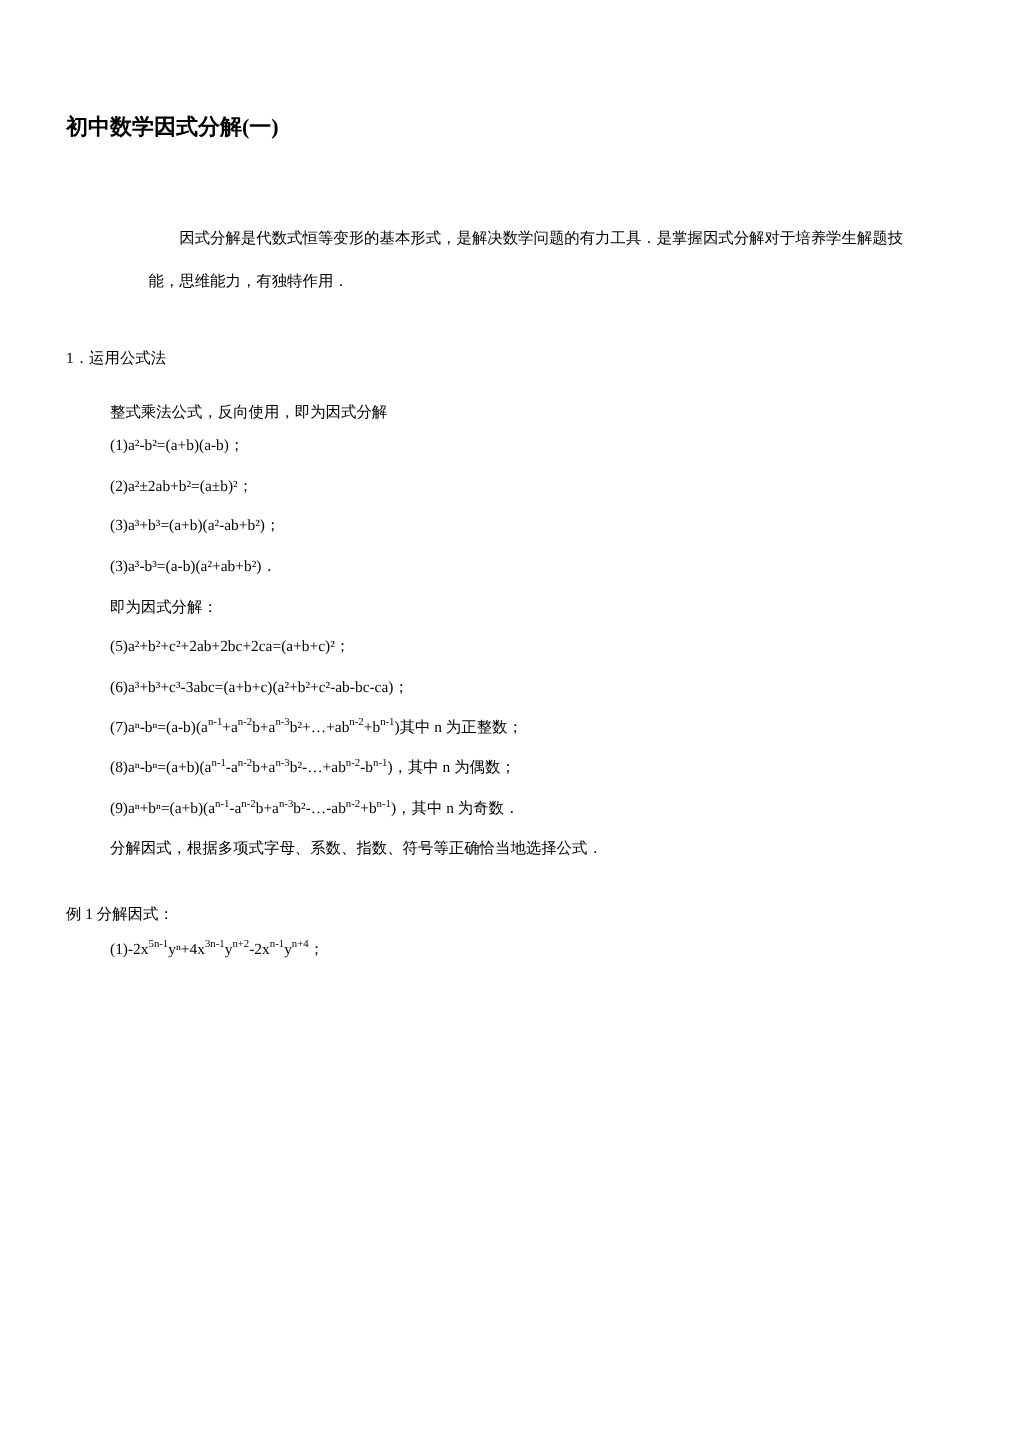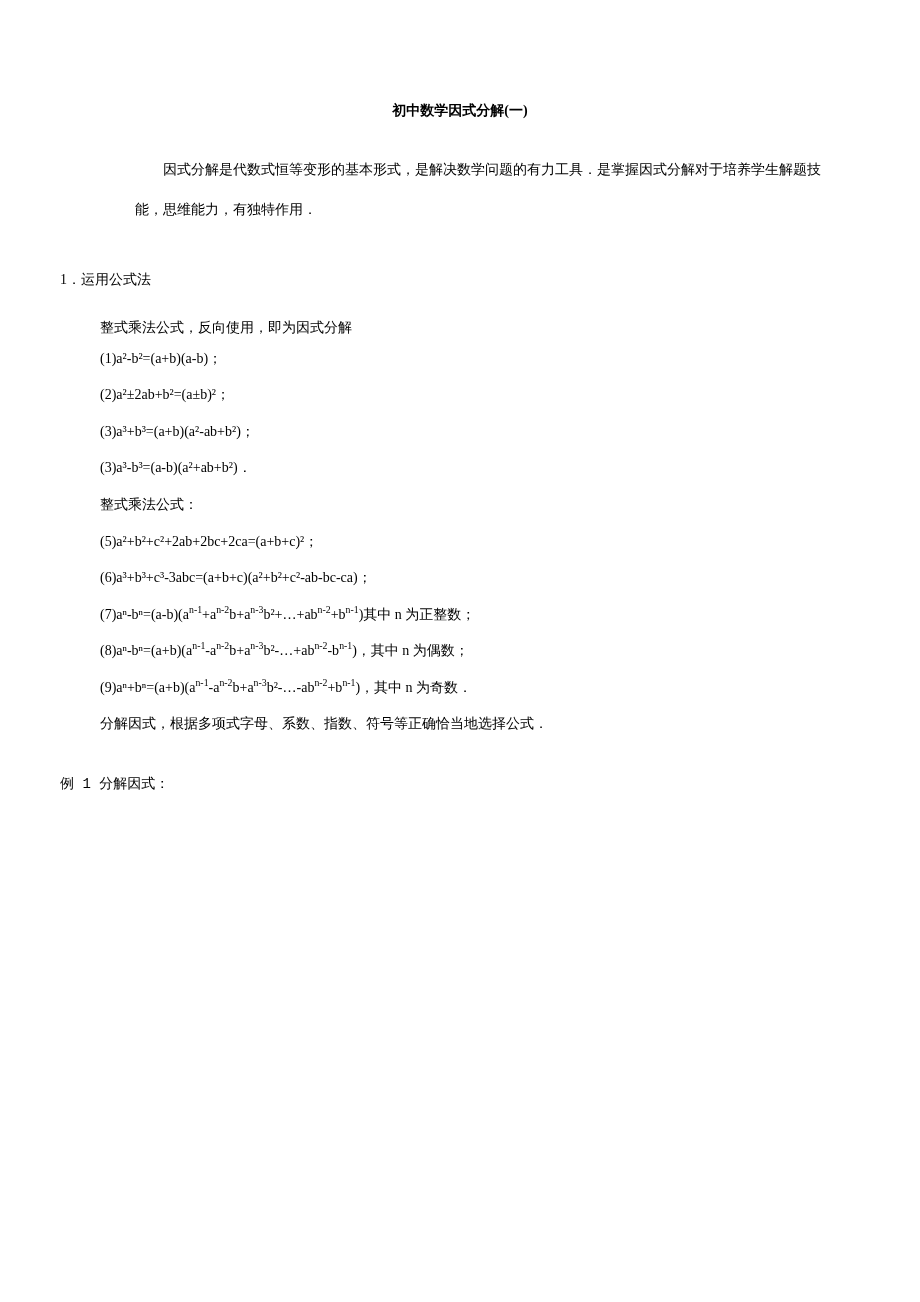--- a/index.html
+++ b/index.html
@@ -7,24 +7,24 @@
       font-size: 14px;
       line-height: 1.6;
       color: #000;
       background: #fff;
       margin: 0;
       padding: 100px 60px 60px 60px;
       width: 920px;
       box-sizing: border-box;
     }
     .title {
-      text-align: center;
+      text-align: left;
       font-weight: bold;
-      font-size: 14px;
-      margin-bottom: 28px;
+      font-size: 20px;
+      margin-bottom: 66px;
     }
     .intro {
       line-height: 2.8;
       margin-bottom: 40px;
       padding: 0 15px;
     }
     .intro-first {
       text-indent: 2em;
       padding-left: 60px;
     }
@@ -38,21 +38,20 @@
     }
     .formula-line {
       padding-left: 40px;
       margin-bottom: 10px;
       line-height: 1.9;
       font-family: Liberation Serif, serif;
     }
     .example-header {
       margin-top: 35px;
       margin-bottom: 10px;
-      font-family: Liberation Mono, monospace;
     }
     .problem-row {
       display: flex;
       padding-left: 40px;
       margin-bottom: 10px;
     }
     .problem-left {
       flex: 0 0 520px;
     }
     .problem-right {
@@ -75,33 +74,34 @@
 <div class="intro">
   <div class="intro-first">因式分解是代数式恒等变形的基本形式，是解决数学问题的有力工具．是掌握因式分解对于培养学生解题技能，思维能力，有独特作用．</div>
 </div>
 
 <div class="section-header">1．运用公式法</div>
 <div class="formula-intro">整式乘法公式，反向使用，即为因式分解</div>
 <div class="formula-line">(1)a²-b²=(a+b)(a-b)；</div>
 <div class="formula-line">(2)a²±2ab+b²=(a±b)²；</div>
 <div class="formula-line">(3)a³+b³=(a+b)(a²-ab+b²)；</div>
 <div class="formula-line">(3)a³-b³=(a-b)(a²+ab+b²)．</div>
-<div class="formula-line">整式乘法公式：</div>
+<div class="formula-line">即为因式分解：</div>
 <div class="formula-line">(5)a²+b²+c²+2ab+2bc+2ca=(a+b+c)²；</div>
 <div class="formula-line">(6)a³+b³+c³-3abc=(a+b+c)(a²+b²+c²-ab-bc-ca)；</div>
 
 <div class="formula-line"><span>(7)aⁿ-bⁿ=(a-b)(a</span><sup>n-1</sup><span>+a</span><sup>n-2</sup><span>b+a</span><sup>n-3</sup><span>b²+…+ab</span><sup>n-2</sup><span>+b</span><sup>n-1</sup><span>)其中 n 为正整数；</span></div>
 
 <div class="formula-line"><span>(8)aⁿ-bⁿ=(a+b)(a</span><sup>n-1</sup><span>-a</span><sup>n-2</sup><span>b+a</span><sup>n-3</sup><span>b²-…+ab</span><sup>n-2</sup><span>-b</span><sup>n-1</sup><span>)，其中 n 为偶数；</span></div>
 
 <div class="formula-line"><span>(9)aⁿ+bⁿ=(a+b)(a</span><sup>n-1</sup><span>-a</span><sup>n-2</sup><span>b+a</span><sup>n-3</sup><span>b²-…-ab</span><sup>n-2</sup><span>+b</span><sup>n-1</sup><span>)，其中 n 为奇数．</span></div>
 
 <div class="formula-line">分解因式，根据多项式字母、系数、指数、符号等正确恰当地选择公式．</div>
 
 <div class="example-header">例 1 分解因式：</div>
 
 <div class="problem-row">
+  <div class="problem-left"><span>(1)-2x</span><sup>5n-1</sup><span>yⁿ+4x</span><sup>3n-1</sup><span>y</span><sup>n+2</sup><span>-2x</span><sup>n-1</sup><span>y</span><sup>n+4</sup><span>；</span></div>
 </div>
 
 <div class="big-gap"></div>
 
 <div class="problem-row">
 </div>
 
 </body></html>

